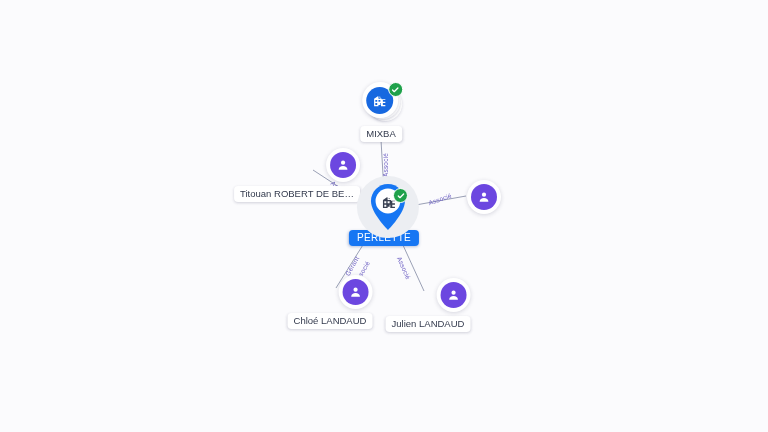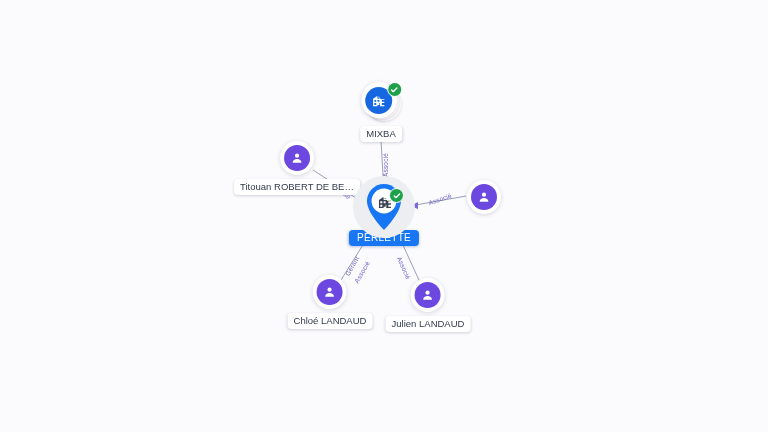--- a/index.html
+++ b/index.html
@@ -52,21 +52,21 @@
     pointer-events: none;
     font-family: "Liberation Sans", sans-serif;
   }
 
   
   .node {
     position: absolute;
     transform: translate(-50%, -50%);
     display: flex;
     flex-direction: column;
-    align-items: center;
+    align-items: flex-end;
   }
 
   
   .avatar-wrap {
     position: relative;
     width: 34px;
     height: 34px;
     border-radius: 50%;
     background: #ffffff;
     box-shadow: 0 1px 4px rgba(40,40,80,.18);
@@ -223,21 +223,21 @@
       </div>
       <div class="badge-check" style="right:-1px; top:0px;">
         <svg width="8" height="8" viewBox="0 0 24 24" fill="none" stroke="#ffffff" stroke-width="4" stroke-linecap="round" stroke-linejoin="round">
           <polyline points="20 6 9 17 4 12"></polyline>
         </svg>
       </div>
     </div>
     <div class="node-label">MIXBA</div>
   </div>
 
-  <div class="node" style="left:297px; top:168px;">
+  <div class="node" style="left:297px; top:175px;">
     <div class="avatar-wrap">
       <div class="avatar-circle">
         <svg width="14" height="14" viewBox="0 0 24 24" fill="#ffffff">
           <circle cx="12" cy="8" r="3.6"></circle>
           <path d="M4.5 20c0-4.1 3.4-6.2 7.5-6.2s7.5 2.1 7.5 6.2z"></path>
         </svg>
       </div>
     </div>
     <div class="node-label">Titouan ROBERT DE BE…</div>
   </div>

